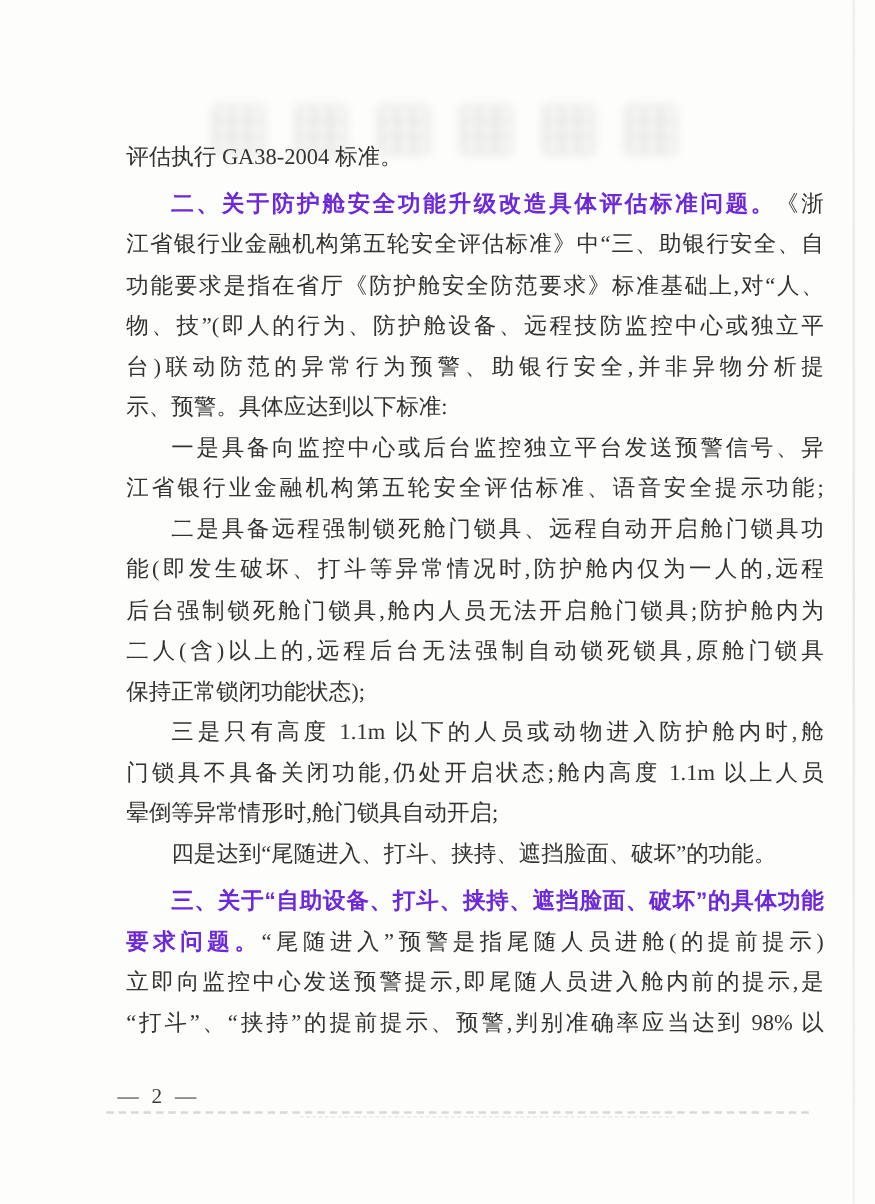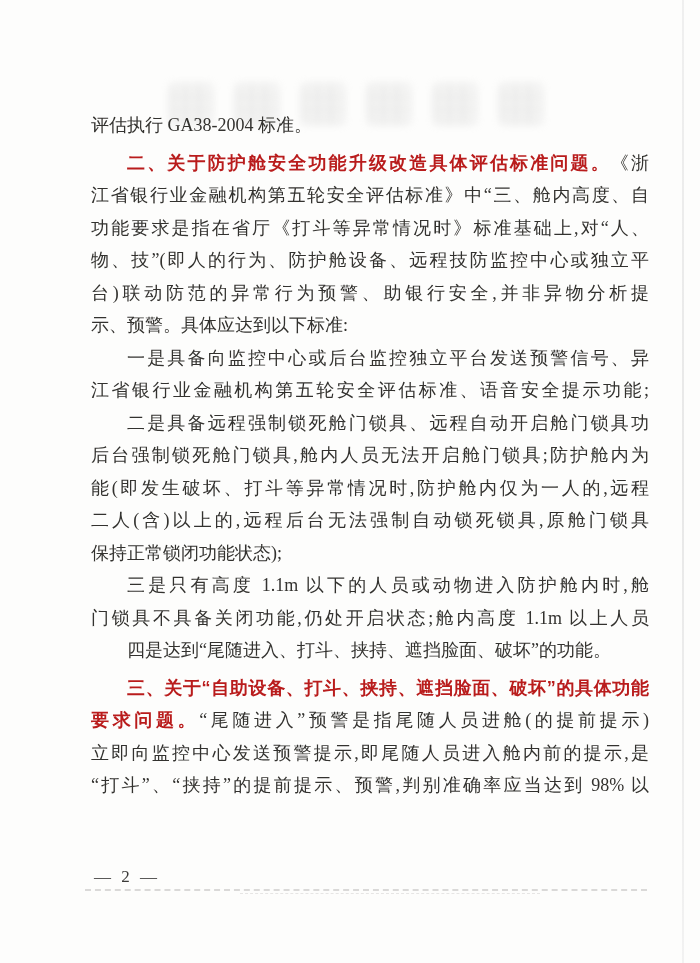--- a/index.html
+++ b/index.html
@@ -20,33 +20,33 @@
   .bleed{position:absolute;top:84px;left:170px;width:400px;height:44px;
     display:flex;gap:24px;filter:blur(4px);opacity:.33;}
   .bleed .blob{
     width:42px;height:40px;
     background:
       repeating-linear-gradient(90deg,#b9b9b9 0 5px,transparent 5px 13px),
       repeating-linear-gradient(0deg,#c4c4c4 0 5px,transparent 5px 12px);
     border-radius:4px;
   }
   .content{
-    position:absolute;left:91px;top:109px;width:558px;
+    position:absolute;left:101px;top:109px;width:558px;
     color:#2e2d2c;
   }
   .line{
     font-size:18px;line-height:32.5px;
     white-space:normal;
   }
   .line.justify{text-align:justify;text-align-last:justify;}
   .line.indent{text-indent:2em;}
   .line.headgap{margin-top:5px;}
   .seg{color:#33322f;}
   .seg.bold{
-    font-weight:bold;color:#b91c1c;
+    font-weight:bold;color:#6d28d9;
     font-family:"Liberation Sans","DejaVu Sans",sans-serif;
     font-size:18px;
   }
   .page-number{
     position:absolute;left:94px;top:867px;
     font-size:17px;letter-spacing:3px;color:#3c3b39;
     font-family:"Liberation Serif","DejaVu Serif",serif;
   }
   
   .bottom-rule{
@@ -70,34 +70,35 @@
     <div class="blob"></div>
     <div class="blob"></div>
     <div class="blob"></div>
     <div class="blob"></div>
     <div class="blob"></div>
   </div>
 
   <div class="content">
       <div class="line"><span class="seg">评估执行 GA38-2004 标准。</span></div>
       <div class="line justify indent headgap"><span class="seg bold">二、关于防护舱安全功能升级改造具体评估标准问题。</span><span class="seg">《浙</span></div>
-      <div class="line justify"><span class="seg">江省银行业金融机构第五轮安全评估标准》中“三、舱内高度、自</span></div>
-      <div class="line justify"><span class="seg">功能要求是指在省厅《打斗等异常情况时》标准基础上,对“人、</span></div>
+      <div class="line justify"><span class="seg">江省银行业金融机构第五轮安全评估标准》中“三、助银行安全、自</span></div>
+      <div class="line justify"><span class="seg">功能要求是指在省厅《防护舱安全防范要求》标准基础上,对“人、</span></div>
       <div class="line justify"><span class="seg">物、技”(即人的行为、防护舱设备、远程技防监控中心或独立平</span></div>
       <div class="line justify"><span class="seg">台)联动防范的异常行为预警、助银行安全,并非异物分析提</span></div>
       <div class="line"><span class="seg">示、预警。具体应达到以下标准:</span></div>
       <div class="line justify indent"><span class="seg">一是具备向监控中心或后台监控独立平台发送预警信号、异</span></div>
       <div class="line justify"><span class="seg">江省银行业金融机构第五轮安全评估标准、语音安全提示功能;</span></div>
       <div class="line justify indent"><span class="seg">二是具备远程强制锁死舱门锁具、远程自动开启舱门锁具功</span></div>
+      <div class="line justify"><span class="seg">能(即发生破坏、打斗等异常情况时,防护舱内仅为一人的,远程</span></div>
       <div class="line justify"><span class="seg">后台强制锁死舱门锁具,舱内人员无法开启舱门锁具;防护舱内为</span></div>
-      <div class="line justify"><span class="seg">能(即发生破坏、打斗等异常情况时,防护舱内仅为一人的,远程</span></div>
       <div class="line justify"><span class="seg">二人(含)以上的,远程后台无法强制自动锁死锁具,原舱门锁具</span></div>
       <div class="line"><span class="seg">保持正常锁闭功能状态);</span></div>
       <div class="line justify indent"><span class="seg">三是只有高度 1.1m 以下的人员或动物进入防护舱内时,舱</span></div>
       <div class="line justify"><span class="seg">门锁具不具备关闭功能,仍处开启状态;舱内高度 1.1m 以上人员</span></div>
+      <div class="line"><span class="seg">晕倒等异常情形时,舱门锁具自动开启;</span></div>
       <div class="line indent"><span class="seg">四是达到“尾随进入、打斗、挟持、遮挡脸面、破坏”的功能。</span></div>
       <div class="line justify indent headgap"><span class="seg bold">三、关于“自助设备、打斗、挟持、遮挡脸面、破坏”的具体功能</span></div>
       <div class="line justify"><span class="seg bold">要求问题。</span><span class="seg">“尾随进入”预警是指尾随人员进舱(的提前提示)</span></div>
       <div class="line justify"><span class="seg">立即向监控中心发送预警提示,即尾随人员进入舱内前的提示,是</span></div>
       <div class="line justify"><span class="seg">“打斗”、“挟持”的提前提示、预警,判别准确率应当达到 98% 以</span></div>
     </div>
 
   <div class="page-number">— 2 —</div>
 
   <div class="bottom-rule"></div>

